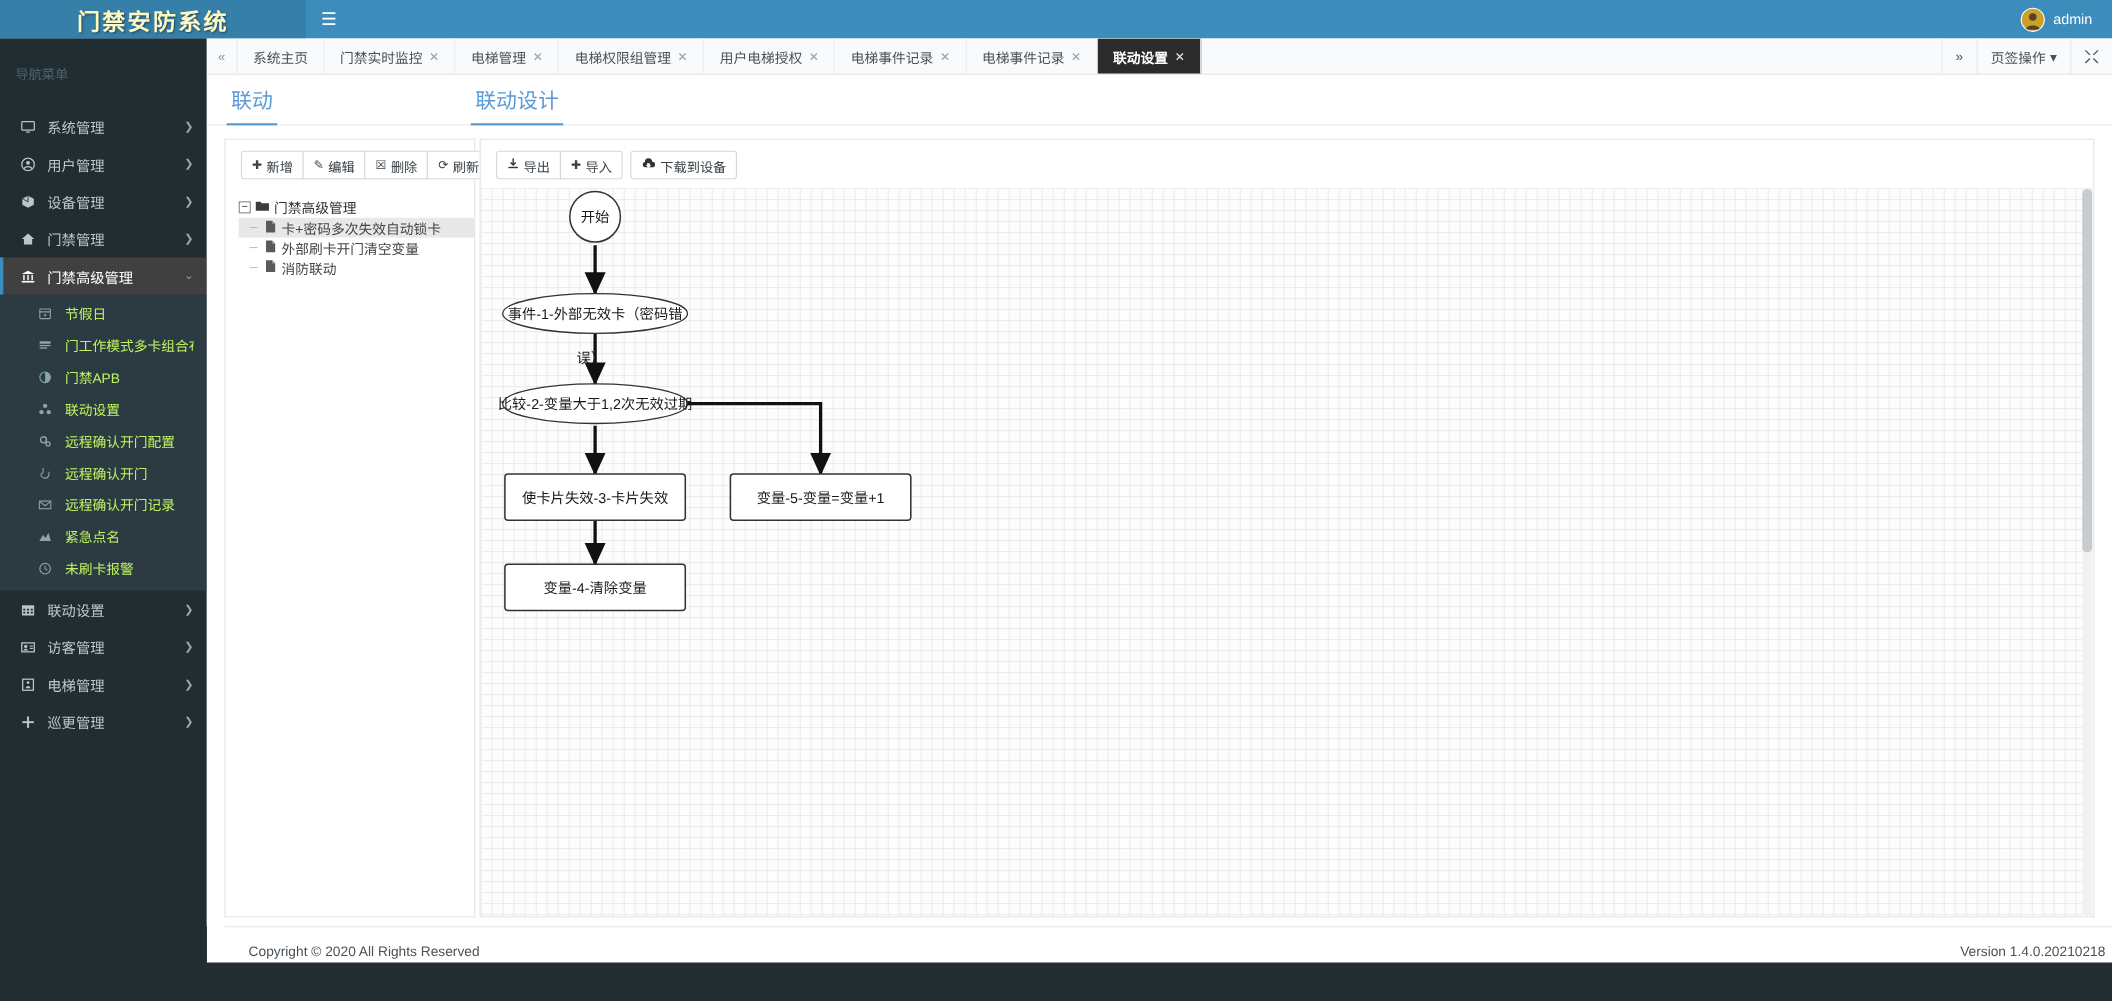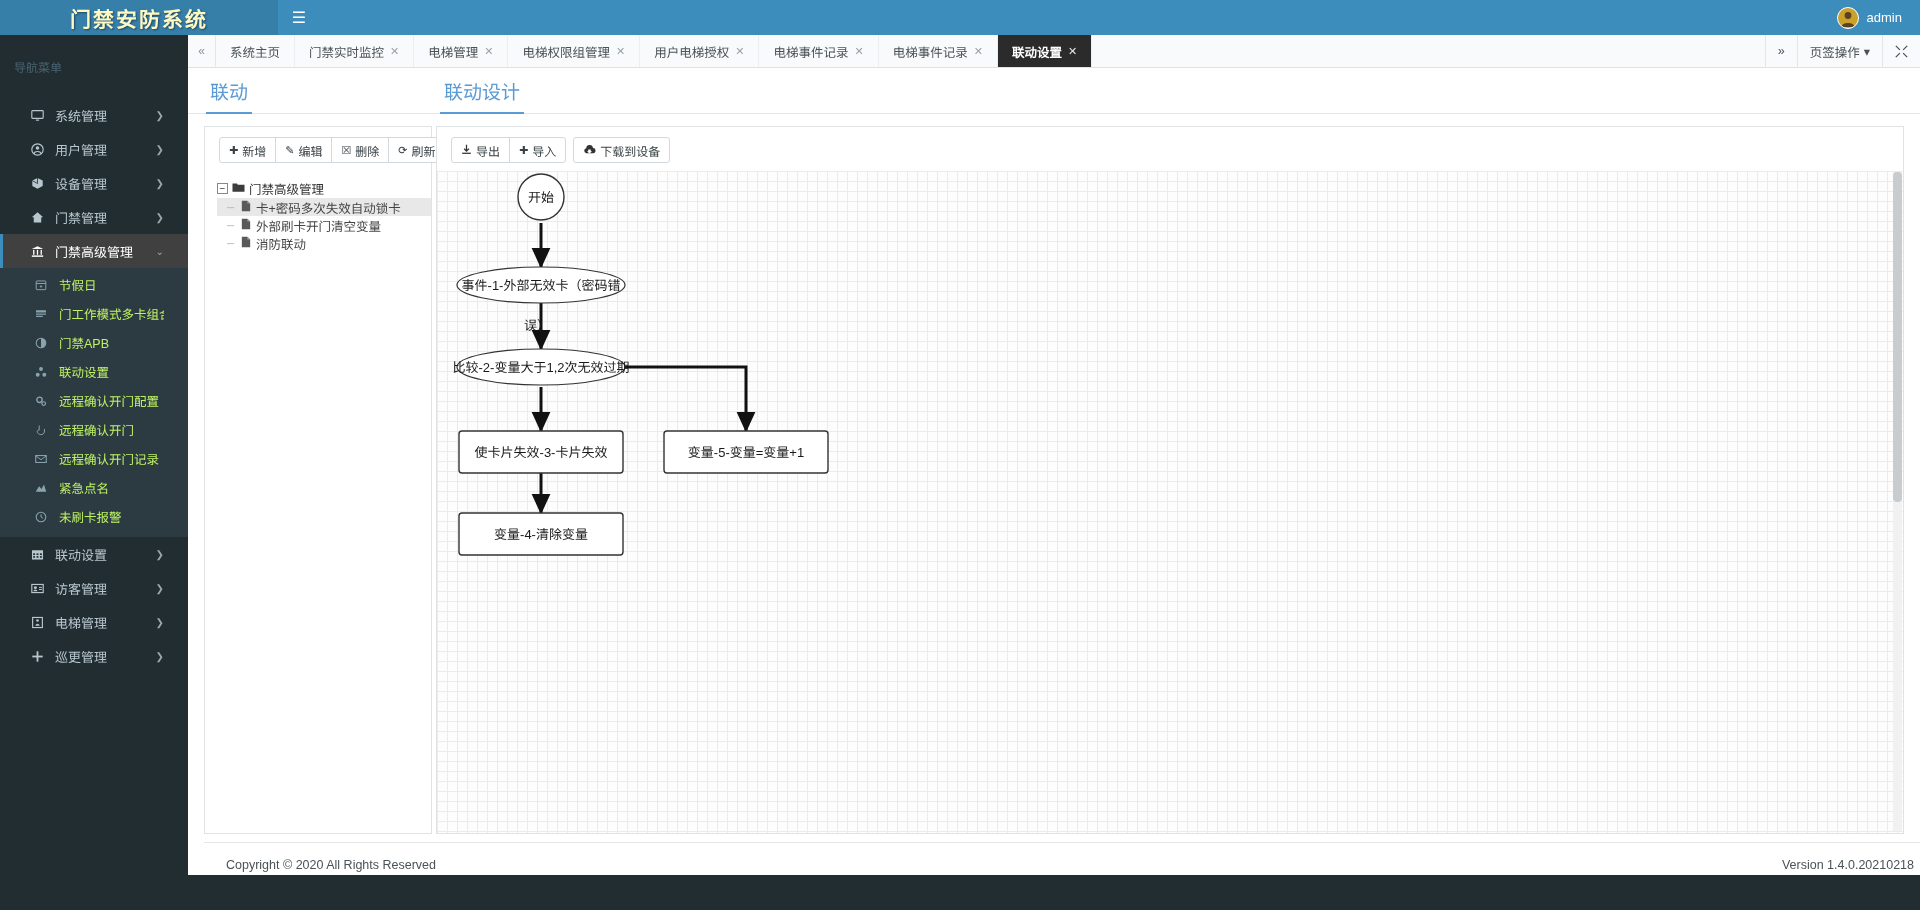--- a/index.html
+++ b/index.html
@@ -45,21 +45,21 @@
   
   .sidebar {
     position: absolute; top: 35px; left: 0; width: 188px; height: 875px;
     background: #222d32; overflow: hidden;
   }
   .nav-title {
     padding: 23px 14px; color: #4b646f; font-size: 12px;
   }
   .menu-item {
     display: flex; align-items: center; height: 34px;
-    padding: 0 24px; color: #b8c7ce; font-size: 13px; cursor: pointer;
+    padding: 0 12px; color: #b8c7ce; font-size: 13px; cursor: pointer;
     border-left: 3px solid transparent;
   }
   .menu-item.active {
     background: #404040; color: #fff; border-left-color: #3c8dbc;
   }
   .menu-item .mi-icon {
     width: 20px; display: inline-flex; justify-content: center; margin-right: 8px;
     font-size: 13px;
   }
   .menu-item .mi-label { flex: 1; white-space: nowrap; overflow: hidden; }
@@ -103,21 +103,21 @@
   }
   .sub-tabs {
     position: relative; height: 32px; margin: 14px 0 0 0;
     border-bottom: 1px solid #e4e7ea;
   }
   .sub-tab {
     position: absolute; bottom: -1px; font-size: 19px; color: #5b9bd5;
     padding: 0 4px 8px; cursor: pointer; border-bottom: 2px solid #5b9bd5;
   }
   .sub-tab.t1 { left: 18px; }
-  .sub-tab.t2 { left: 252px; }
+  .sub-tab.t2 { left: 240px; }
 
   .panels { position: absolute; top: 58px; left: 16px; right: 16px; bottom: 8px; display: flex; gap: 4px;}
 
   .tree-panel {
     width: 228px; border: 1px solid #e0e3e6; background: #fff;
     position: relative;
   }
   .btn-group { display: flex; margin: 10px 0 0 14px; }
   .btn {
     display: inline-flex; align-items: center; gap: 4px;

